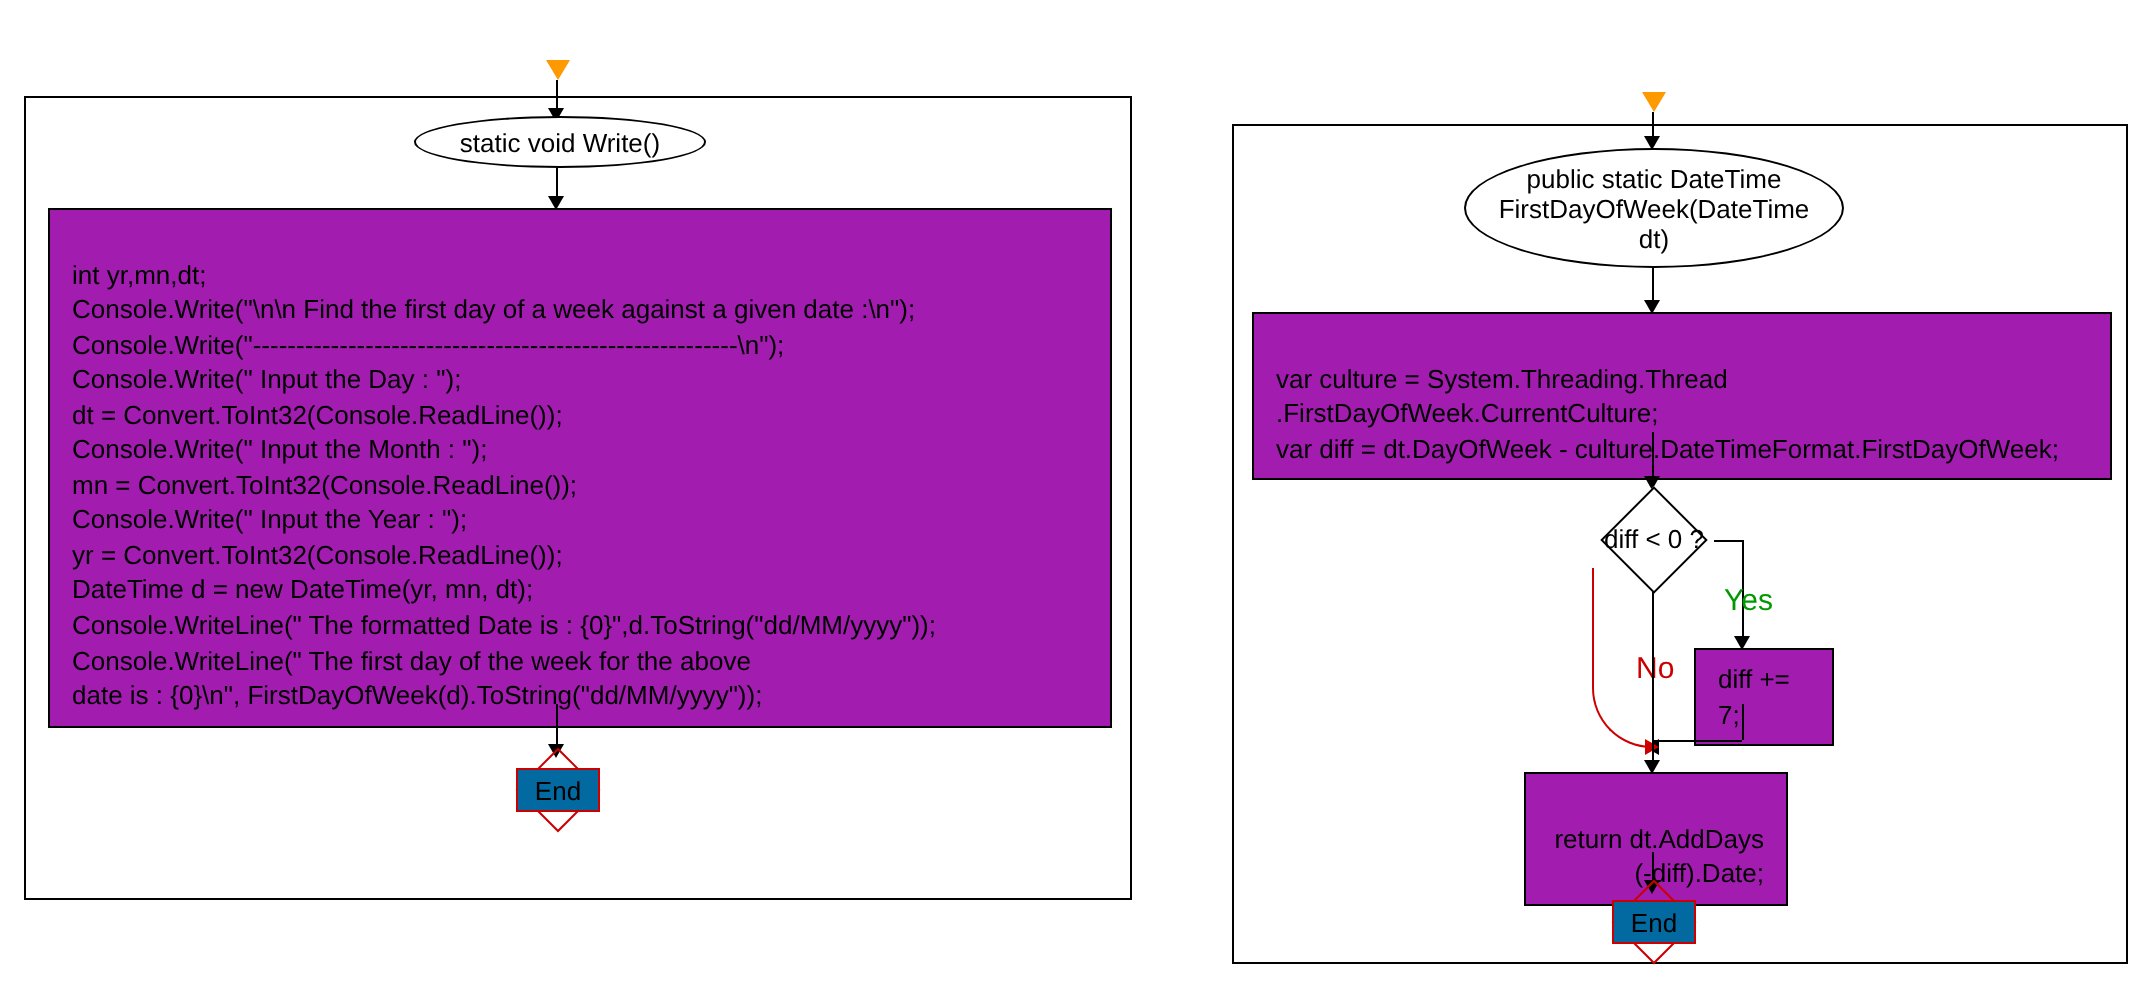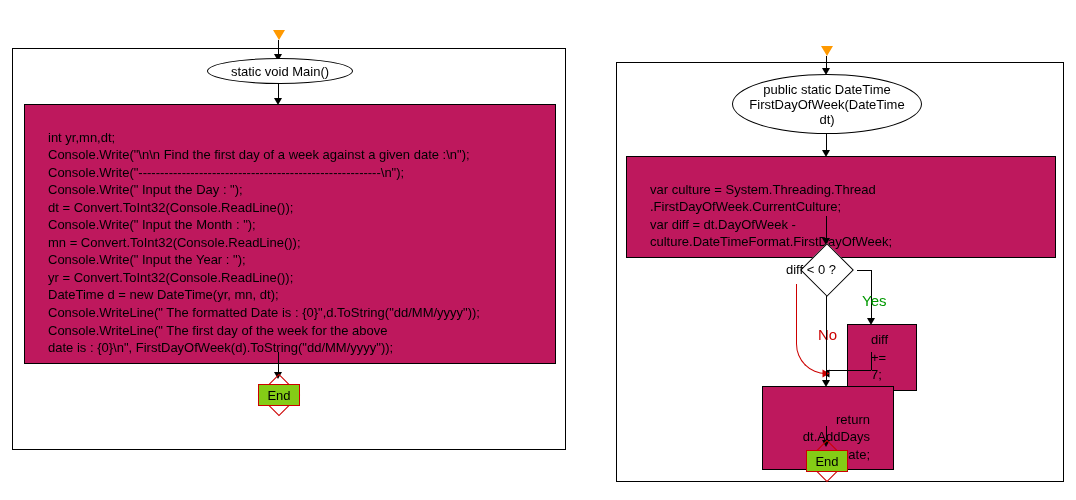--- a/index.html
+++ b/index.html
@@ -4,42 +4,42 @@
 <style>
 *{box-sizing:border-box;margin:0;padding:0}
 body{font-family:Arial,sans-serif;font-size:13px;background:#fff;width:1076px;height:500px;position:relative}
 .region{position:absolute;border:1px solid #000}
 .region-left{left:12px;top:48px;width:554px;height:402px}
 .region-right{left:616px;top:62px;width:448px;height:420px}
 .arrow-head{position:absolute;width:0;height:0;border-left:6px solid transparent;border-right:6px solid transparent;border-top:10px solid #f90}
 .arrow-line{position:absolute;width:1px;background:#000}
 .arrow-tip{position:absolute;width:0;height:0;border-left:4px solid transparent;border-right:4px solid transparent;border-top:7px solid #000}
 .oval{position:absolute;border:1px solid #000;border-radius:50%;text-align:center;display:flex;align-items:center;justify-content:center;background:#fff;padding:4px 12px}
-.rect{position:absolute;border:1px solid #000;background:#be185d;padding:6px 23px;line-height:1.35}
+.rect{position:absolute;border:1px solid #000;background:#a21caf;padding:6px 11px;line-height:1.35}
 .diamond-wrap{position:absolute}
 .diamond{position:absolute;border:1px solid #000;transform:rotate(45deg);background:#fff}
-.diamond-label{position:absolute;width:100%}
+.diamond-label{position:absolute;text-align:center;width:100%}
 .end-box{position:absolute;width:42px;height:30px}
 .end-sq{position:absolute;width:30px;height:30px;border:1px solid #c00;transform:rotate(45deg);left:6px;top:0}
-.end-sq2{position:absolute;width:42px;height:22px;border:1px solid #c00;left:0;top:4px;display:flex;align-items:center;justify-content:center;background:#84cc16}
+.end-sq2{position:absolute;width:42px;height:22px;border:1px solid #c00;left:0;top:4px;display:flex;align-items:center;justify-content:center;background:#0369a1}
 .edge-label{position:absolute;font-size:15px}
 .edge-yes{color:#090}
 .edge-no{color:#c00}
 </style>
 </head>
 <body>
 
 <div class="arrow-head" style="left:273px;top:30px"></div>
 <div class="arrow-line" style="left:278px;top:40px;height:14px"></div>
 <div class="arrow-tip" style="left:274px;top:54px"></div>
 
 <div class="region region-left"></div>
 
 <div class="oval" style="left:207px;top:58px;width:146px;height:26px">
-  <span>static void Main()</span>
+  <span>static void Write()</span>
 </div>
 
 <div class="arrow-line" style="left:278px;top:84px;height:14px"></div>
 <div class="arrow-tip" style="left:274px;top:98px"></div>
 
 <div class="rect" style="left:24px;top:104px;width:532px;white-space:pre-line">
   <span>int yr,mn,dt;
 Console.Write("\n\n Find the first day of a week against a given date :\n");
 Console.Write("--------------------------------------------------------\n");
 Console.Write(" Input the Day : ");

